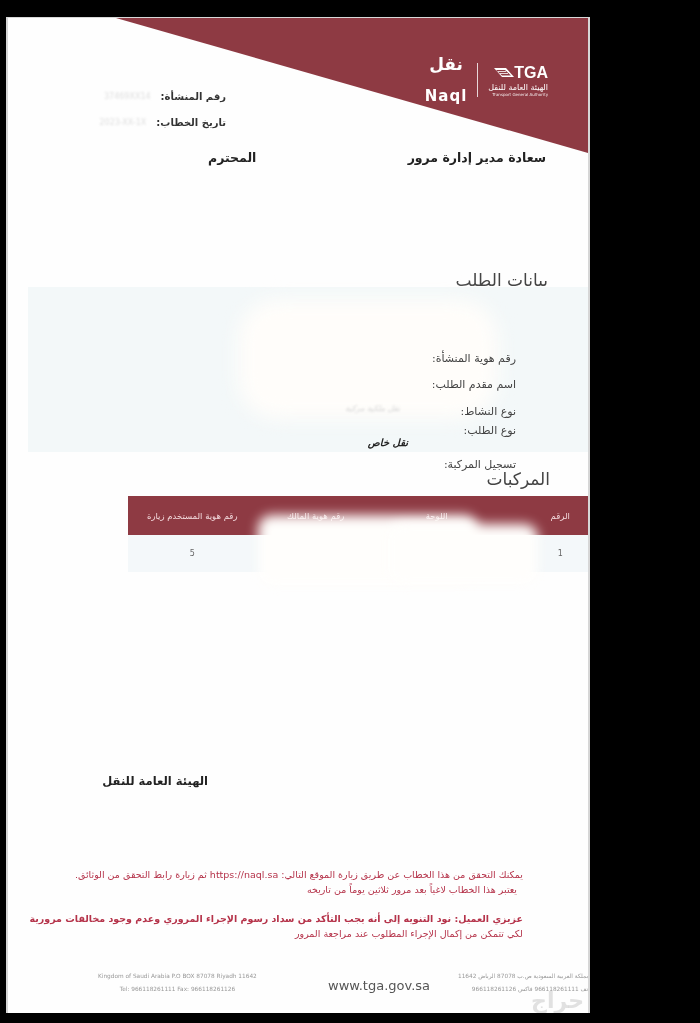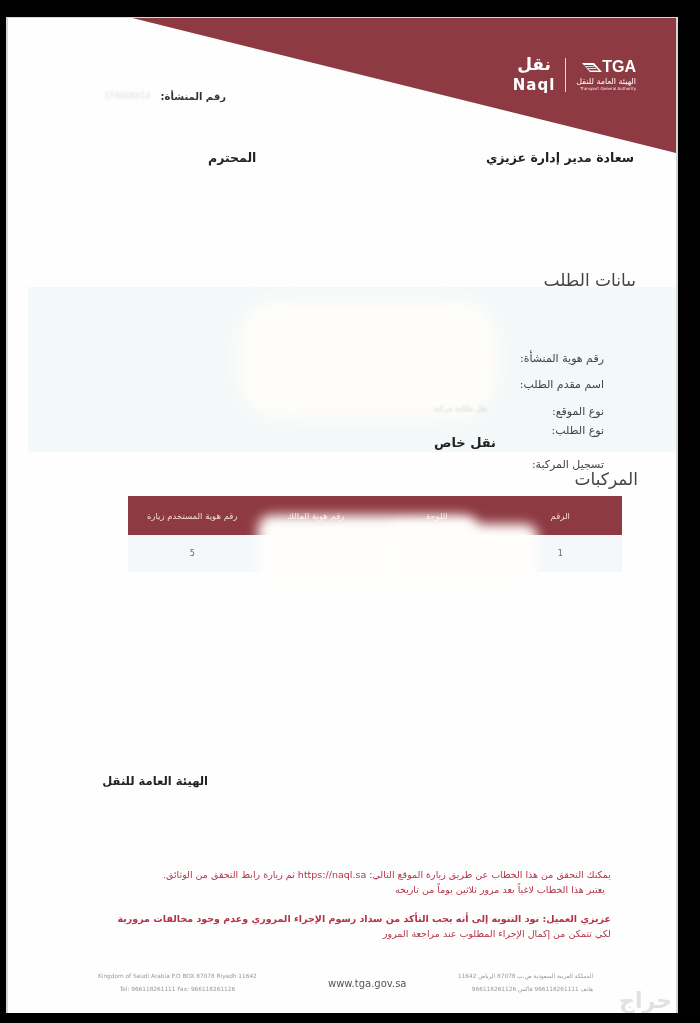--- a/index.html
+++ b/index.html
@@ -1,34 +1,34 @@
 <!DOCTYPE html>
 <html><head>
 <meta charset="utf-8">
 <style>
   html, body { margin: 0; padding: 0; }
   body {
     width: 700px; height: 1023px; background: #000; position: relative; overflow: hidden;
     font-family: "DejaVu Sans", sans-serif;
   }
   .page {
-    position: absolute; left: 6px; top: 17px; width: 672px; height: 996px;
+    position: absolute; left: 6px; top: 17px; width: 584px; height: 996px;
     background: #fefefe; overflow: hidden;
     border-left: 2px solid #d6d6d6; border-right: 2px solid #d6d6d6; border-top: 1px solid #d8d8d8;
     box-sizing: border-box;
   }
   .header-band {
     position: absolute; left: 0; top: 0; width: 100%; height: 140px;
   }
   .logo-area {
     position: absolute; right: 40px; top: 38px; display: flex; align-items: center; gap: 10px; color: #fff;
   }
   .naql-logo { display: flex; flex-direction: column; align-items: center; line-height: 1; }
   .naql-ar { font-size: 17px; font-weight: bold; direction: rtl; }
-  .naql-en { font-size: 15px; font-weight: bold; letter-spacing: 1px; margin-top: 5px; }
+  .naql-en { font-size: 15px; font-weight: bold; letter-spacing: 1px; margin-top: 16px; }
   .logo-divider { width: 1px; height: 34px; background: rgba(255,255,255,0.8); }
   .tga-logo { display: flex; flex-direction: column; align-items: flex-end; }
   .tga-top { display: flex; align-items: center; gap: 0; }
   .tga-icon { width: 20px; height: 13px; }
   .tga-text { font-size: 16px; font-weight: bold; font-family: "Liberation Sans", sans-serif; }
   .tga-ar { font-size: 8px; direction: rtl; margin-top: 1px; }
   .tga-en { font-size: 4px; opacity: 0.9; }
 
   .meta-block { position: absolute; left: 78px; top: 65px; direction: rtl; width: 140px; font-size: 10px; color: #333; }
   .meta-row { display: flex; justify-content: flex-start; gap: 10px; height: 26px; align-items: center; }
@@ -38,38 +38,38 @@
   .rtl { direction: rtl; }
   .salutation { position: absolute; right: 42px; top: 132px; font-size: 12.5px; color: #222; font-weight: 600; }
   .honorific { position: absolute; left: 200px; top: 132px; font-size: 12.5px; color: #222; font-weight: 600; }
   .body-text { position: absolute; right: 30px; top: 185px; width: 560px; font-size: 11.5px; color: #222; line-height: 19px; text-align: right; font-weight: 600; }
 
   .section-title { position: absolute; right: 40px; font-size: 17px; color: #444; }
   .request-band { position: absolute; left: 20px; top: 269px; width: 668px; height: 165px; background: #f3f8f9; }
   .request-band .blur-patch { position: absolute; left: 210px; top: 12px; width: 260px; height: 120px; background: #fffdfa; border-radius: 40px; filter: blur(10px); }
   .field-row { position: absolute; right: 72px; display: flex; direction: rtl; align-items: center; font-size: 11px; color: #444; }
   .field-label { width: 88px; text-align: right; margin-top: 44px; }
-  .field-value { margin-right: 6px; color: #222; font-weight: bold; font-size: 13px; }
+  .field-value { margin-right: 6px; color: #222; font-weight: bold; font-size: 10px; font-style: italic; }
   .field-value.faded { color: #d6d6d6; font-weight: normal; font-size: 8px; filter: blur(1px); }
 
   .vehicles-table { position: absolute; left: 120px; top: 478px; width: 494px; border-collapse: collapse; direction: rtl; }
   .vehicles-table th { background: #8e3a43; color: #f3d9dc; font-size: 8.5px; font-weight: normal; height: 37px; text-align: center; }
   .vehicles-table td { background: #f4f8fa; height: 35px; text-align: center; font-size: 8px; color: #666; }
   .table-blur { position: absolute; left: 250px; top: 497px; width: 220px; height: 70px; background: #fffefc; border-radius: 14px; filter: blur(6px); }
   .table-blur2 { position: absolute; left: 380px; top: 506px; width: 150px; height: 60px; background: #fffefc; border-radius: 14px; filter: blur(6px); }
 
   .closing { position: absolute; left: 40px; top: 752px; width: 160px; direction: rtl; text-align: right; font-size: 11.5px; color: #222; font-weight: bold; line-height: 22px; }
 
   .notes { position: absolute; right: 65px; top: 850px; width: 530px; direction: rtl; text-align: right; font-size: 9.5px; color: #b5334a; line-height: 14.5px; }
   .notes p { margin: 0; }
   .notes .gap { margin-top: 15px; font-weight: bold; }
 
   .footer { position: absolute; left: 0; top: 950px; width: 100%; height: 40px; font-size: 5.8px; color: #999; }
   .footer-left { position: absolute; left: 90px; top: 2px; text-align: center; line-height: 13px; }
-  .footer-center { position: absolute; left: 320px; top: 10px; font-size: 10px; color: #555; }
+  .footer-center { position: absolute; left: 320px; top: 10px; font-size: 13px; color: #555; }
   .footer-right { position: absolute; left: 420px; top: 2px; direction: rtl; text-align: right; width: 165px; line-height: 13px; }
   .watermark { position: absolute; right: 4px; bottom: 0px; font-size: 22px; color: rgba(200,200,200,0.55); font-weight: bold; direction: rtl; }
 </style>
 </head>
 <body>
 
 <div class="page">
 
   <svg class="header-band" viewBox="0 0 688 140" preserveAspectRatio="none">
     <polygon points="128,0 688,0 688,135" fill="#8e3a43"></polygon>
@@ -94,42 +94,46 @@
       <span class="tga-ar">الهيئة العامة للنقل</span>
       <span class="tga-en">Transport General Authority</span>
     </div>
   </div>
 
   <div class="meta-block">
     <div class="meta-row">
       <span class="meta-label">رقم المنشأة:</span>
       <span class="meta-value">37469XX14</span>
     </div>
+    <div class="meta-row">
+      <span class="meta-label">تاريخ الخطاب:</span>
+      <span class="meta-value">2023-XX-1X</span>
+    </div>
   </div>
 
-  <div class="salutation rtl">سعادة مدير إدارة عزيزي</div>
+  <div class="salutation rtl">سعادة مدير إدارة مرور</div>
   <div class="honorific rtl">المحترم</div>
 
 
   <div class="section-title rtl" style="top:252px;">بيانات الطلب</div>
 
   <div class="request-band">
     <div class="blur-patch"></div>
   </div>
 
   <div class="field-row" style="top:290px;">
     <span class="field-label">رقم هوية المنشأة:</span>
     <span class="field-value"></span>
   </div>
   <div class="field-row" style="top:316px;">
     <span class="field-label">اسم مقدم الطلب:</span>
     <span class="field-value"></span>
   </div>
   <div class="field-row" style="top:343px;">
-    <span class="field-label">نوع الموقع:</span>
+    <span class="field-label">نوع النشاط:</span>
     <span class="field-value"></span>
   </div>
   <div class="field-row" style="top:362px;">
     <span class="field-label">نوع الطلب:</span>
     <span class="field-value faded" style="margin-right:28px;">نقل ملكية مركبة</span>
   </div>
   <div class="field-row" style="top:396px;">
     <span class="field-label">تسجيل المركبة:</span>
     <span class="field-value" style="margin-right:20px;">نقل خاص</span>
   </div>

